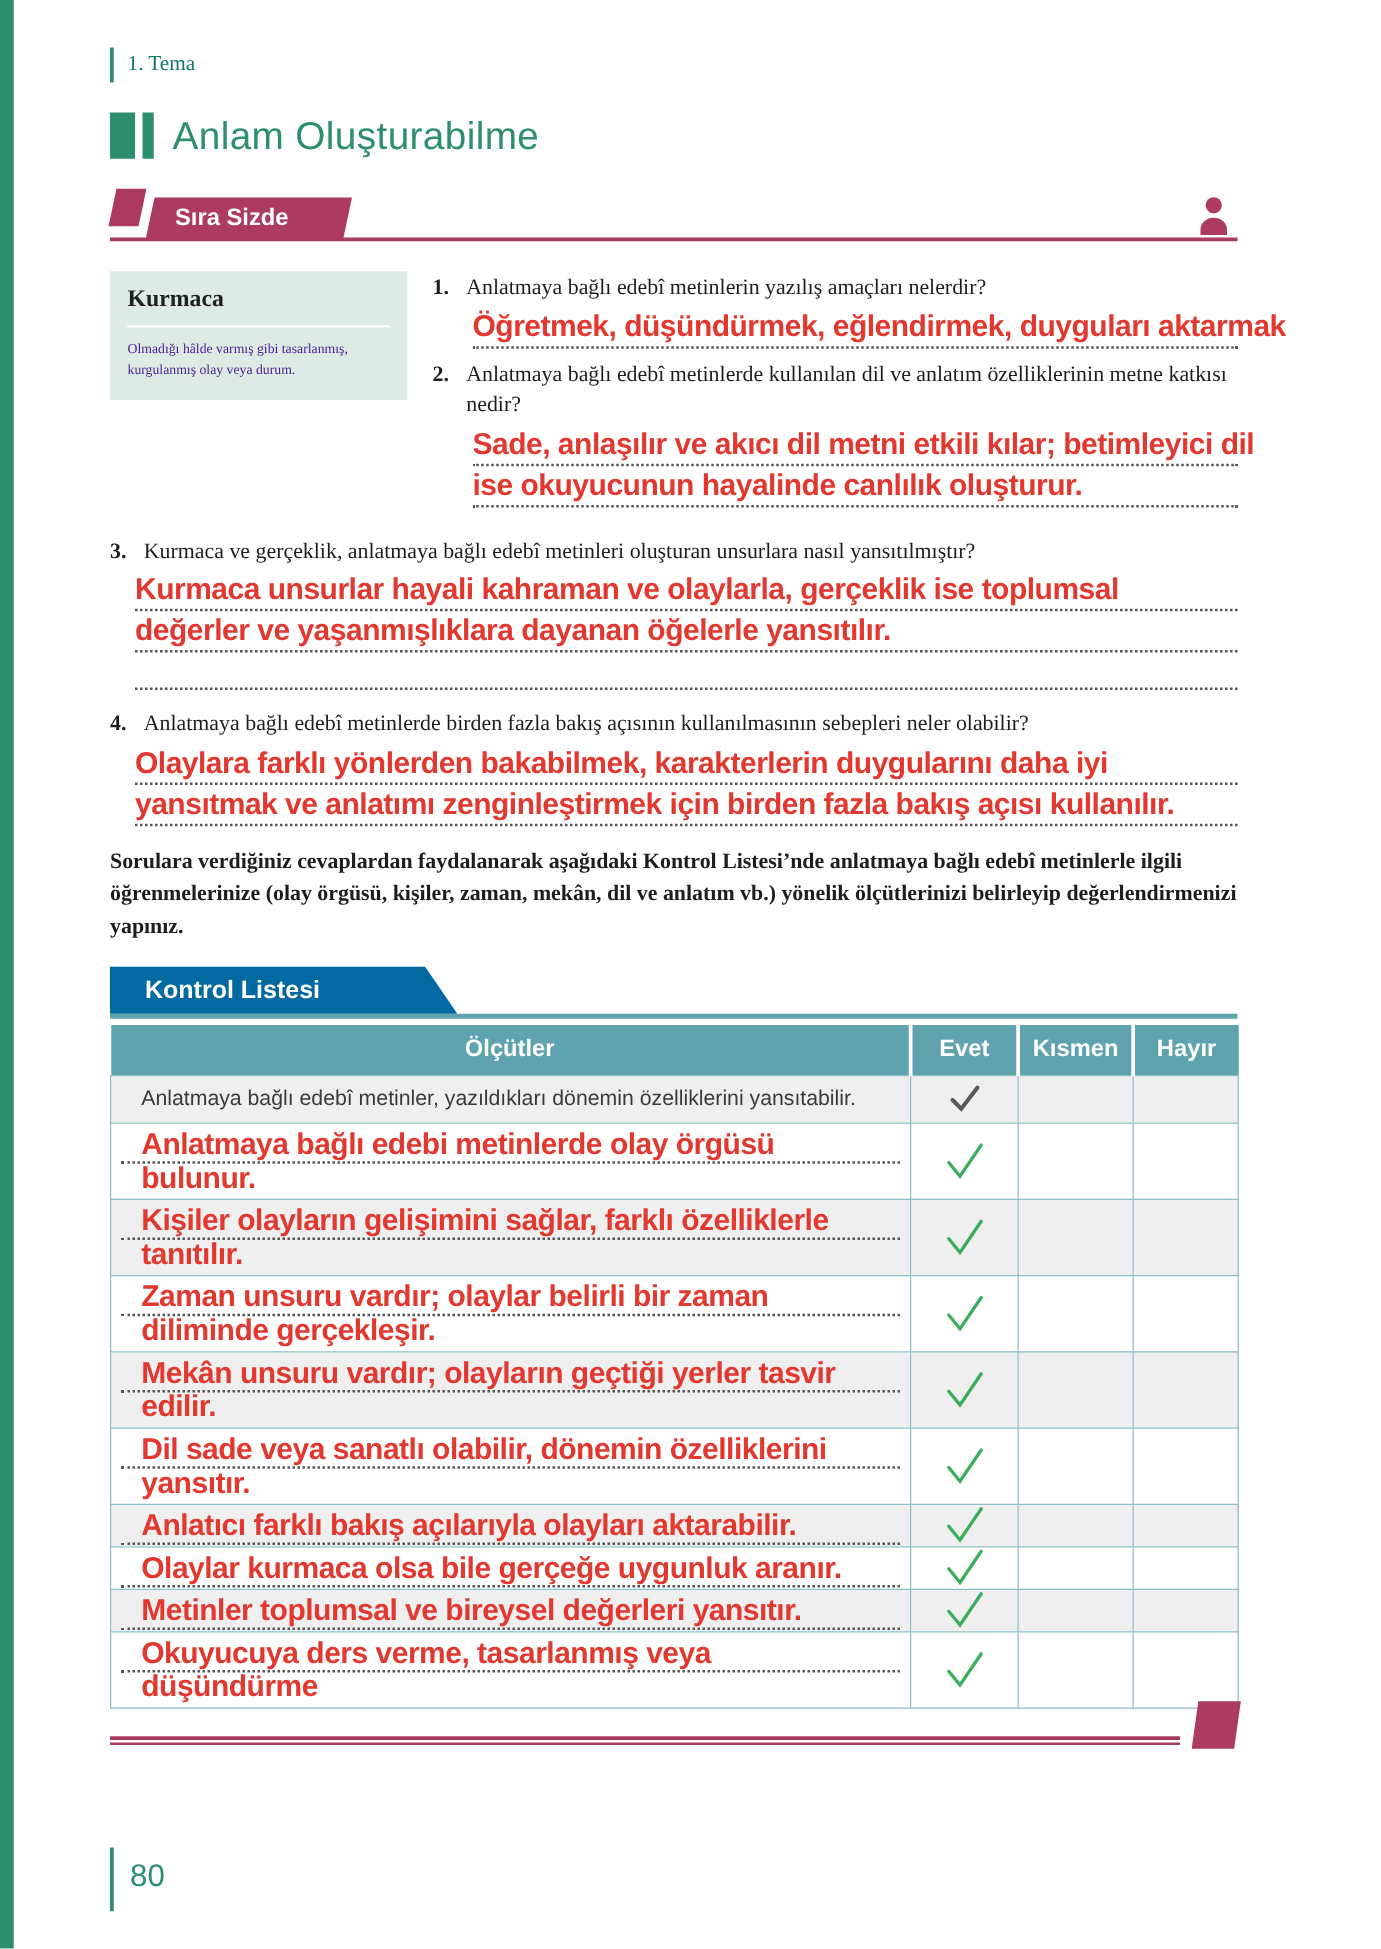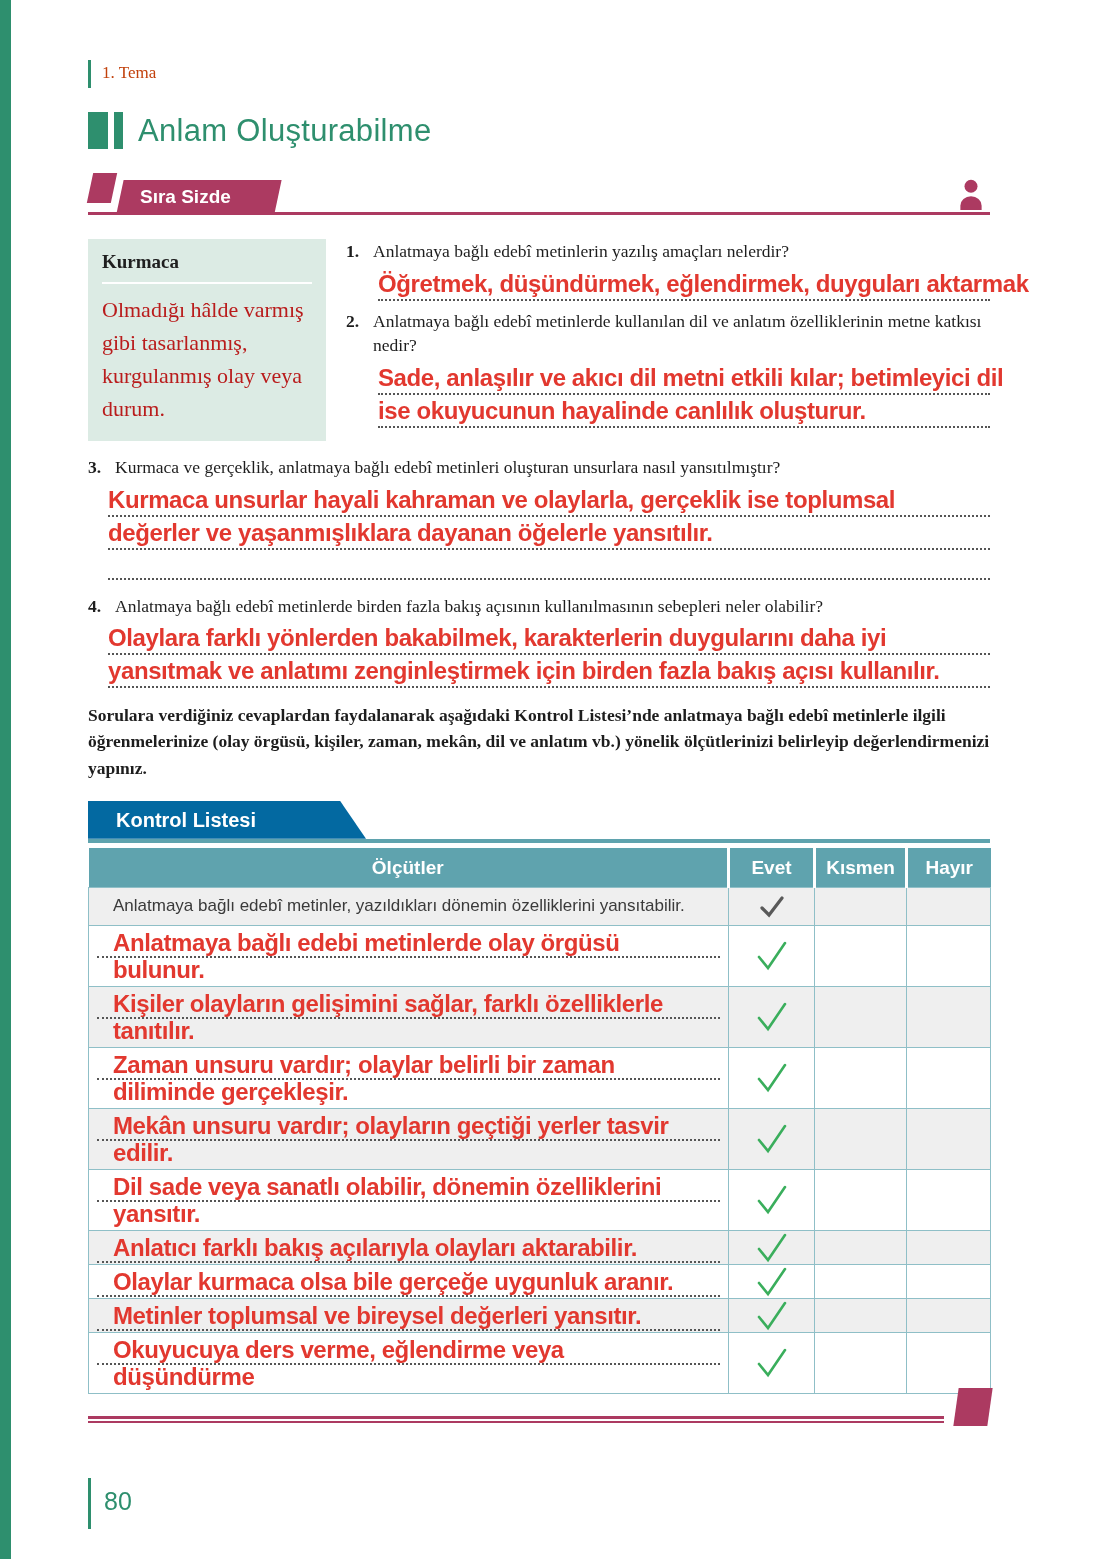--- a/index.html
+++ b/index.html
@@ -2,42 +2,42 @@
 <html lang="tr"><head>
 <meta charset="utf-8">
 <style>
   * { margin:0; padding:0; box-sizing:border-box; }
   body { background:#ffffff; font-family:"Liberation Sans", sans-serif; }
   .page { position:relative; width:1105px; height:1559px; background:#fff; overflow:hidden; }
   .green-strip { position:absolute; left:0; top:0; width:11px; height:1559px; background:#2E8F6E; }
   .content { position:absolute; left:88px; top:0; width:902px; }
 
   
-  .tema { margin-top:60px; border-left:3px solid #2E8F6E; padding:3px 0 5px 11px;
-          font-family:"Liberation Serif", serif; font-size:17px; color:#c2410c; width:120px; }
+  .tema { margin-top:38px; border-left:3px solid #2E8F6E; padding:3px 0 5px 11px;
+          font-family:"Liberation Serif", serif; font-size:17px; color:#0f766e; width:120px; }
   .title-row { margin-top:24px; display:flex; align-items:center; }
   .sq1 { width:20px; height:37px; background:#2E8F6E; }
   .sq2 { width:9px; height:37px; background:#2E8F6E; margin-left:6px; }
   .title-text { margin-left:15px; font-size:31px; color:#2E8F6E; letter-spacing:.3px; }
 
   
   .sira-banner { position:relative; margin-top:26px; height:40px; border-bottom:3px solid #AC3A61; }
   .sira-sq { position:absolute; left:2px; top:-2px; width:24px; height:30px; background:#AC3A61; transform:skewX(-12deg); }
   .sira-label { position:absolute; left:32px; top:5px; width:158px; height:34px; background:#AC3A61;
                 transform:skewX(-12deg); color:#fff; font-weight:bold; font-size:19px; line-height:34px; }
   .sira-label span { display:block; transform:skewX(12deg); padding-left:20px; }
   .person { position:absolute; right:4px; top:2px; width:30px; height:36px; }
 
   
   .qa-top { display:flex; margin-top:24px; align-items:flex-start; }
   .kurmaca-box { width:238px; flex:none; background:#DCEBE4; padding:12px 14px 16px 14px;
                  font-family:"Liberation Serif", serif; }
   .kurmaca-title { font-weight:bold; font-size:19px; color:#1f1f1f; border-bottom:2px solid #fff;
                    padding-bottom:9px; margin-bottom:9px; }
-  .kurmaca-body { font-size:22px; line-height:1.5; color:#b91c1c; }
+  .kurmaca-body { font-size:11px; line-height:1.5; color:#4c1d95; }
   .qa-right { flex:1; margin-left:20px; min-width:0; }
 
   .question { display:flex; font-family:"Liberation Serif", serif; font-size:17.5px; color:#1d1d1d; line-height:1.4; }
   .qnum { font-weight:bold; width:27px; flex:none; }
   .answer { margin:4px 0 8px 32px; }
   .ans-line { border-bottom:2px dotted #555; font-weight:bold; font-size:24px; letter-spacing:-.4px;
               color:#E2382F; line-height:31px; height:33px; white-space:nowrap; overflow:visible; }
   .ans-line.empty { height:30px; }
   .full-q { margin-top:14px; }
   .answer-wide { margin:4px 0 10px 20px; }
@@ -281,21 +281,21 @@
             <svg class="check-svg" width="34" height="32" viewBox="0 0 34 32">
                 <polyline points="4,17 13,28 30,3" fill="none" stroke="#3AAE5C" stroke-width="2.6" stroke-linecap="round"></polyline>
               </svg>
           </td>
           <td class="optcell"></td>
           <td class="optcell"></td>
         </tr>
         <tr>
           <td class="crit">
               <div class="dots"></div>
-              <div class="hw">Okuyucuya ders verme, eğlendirme veya düşündürme</div>
+              <div class="hw">Okuyucuya ders verme, tasarlanmış veya düşündürme</div>
             </td>
           <td class="optcell">
             <svg class="check-svg" width="34" height="32" viewBox="0 0 34 32">
                 <polyline points="4,17 13,28 30,3" fill="none" stroke="#3AAE5C" stroke-width="2.6" stroke-linecap="round"></polyline>
               </svg>
           </td>
           <td class="optcell"></td>
           <td class="optcell"></td>
         </tr>
       </tbody>

